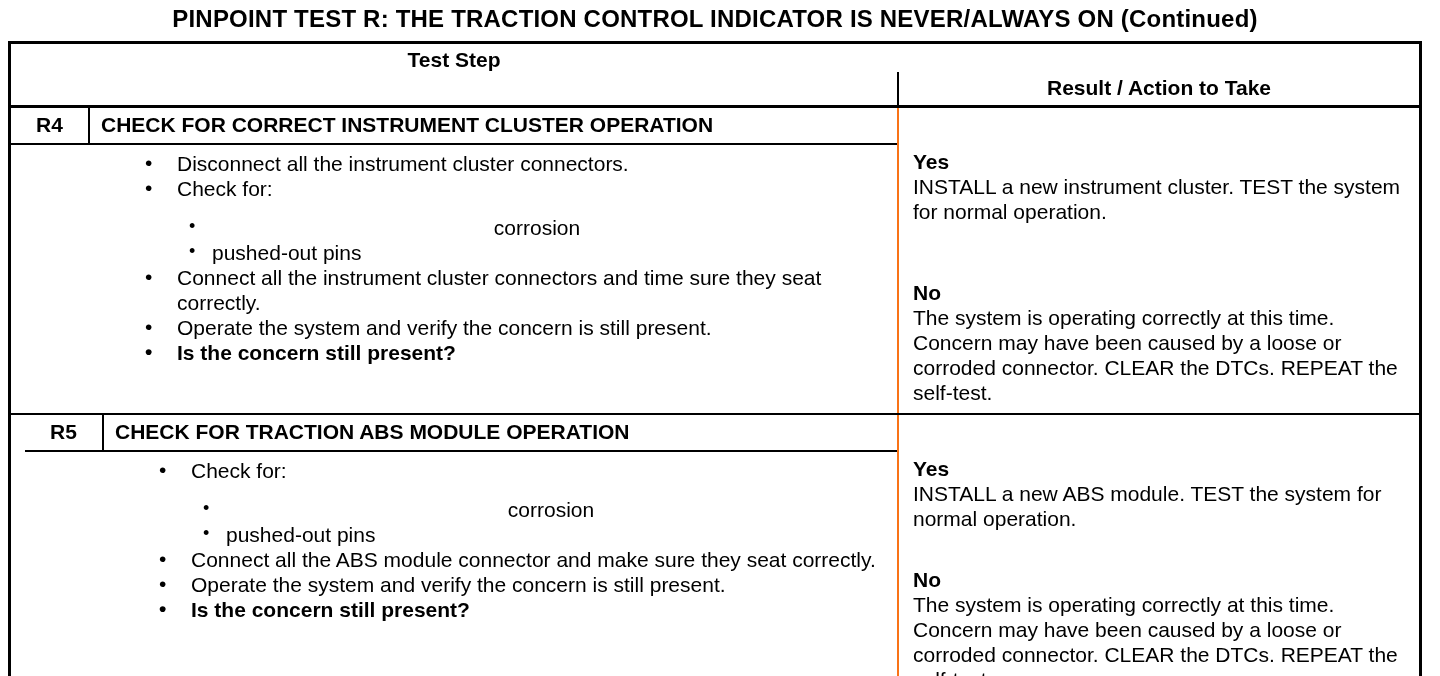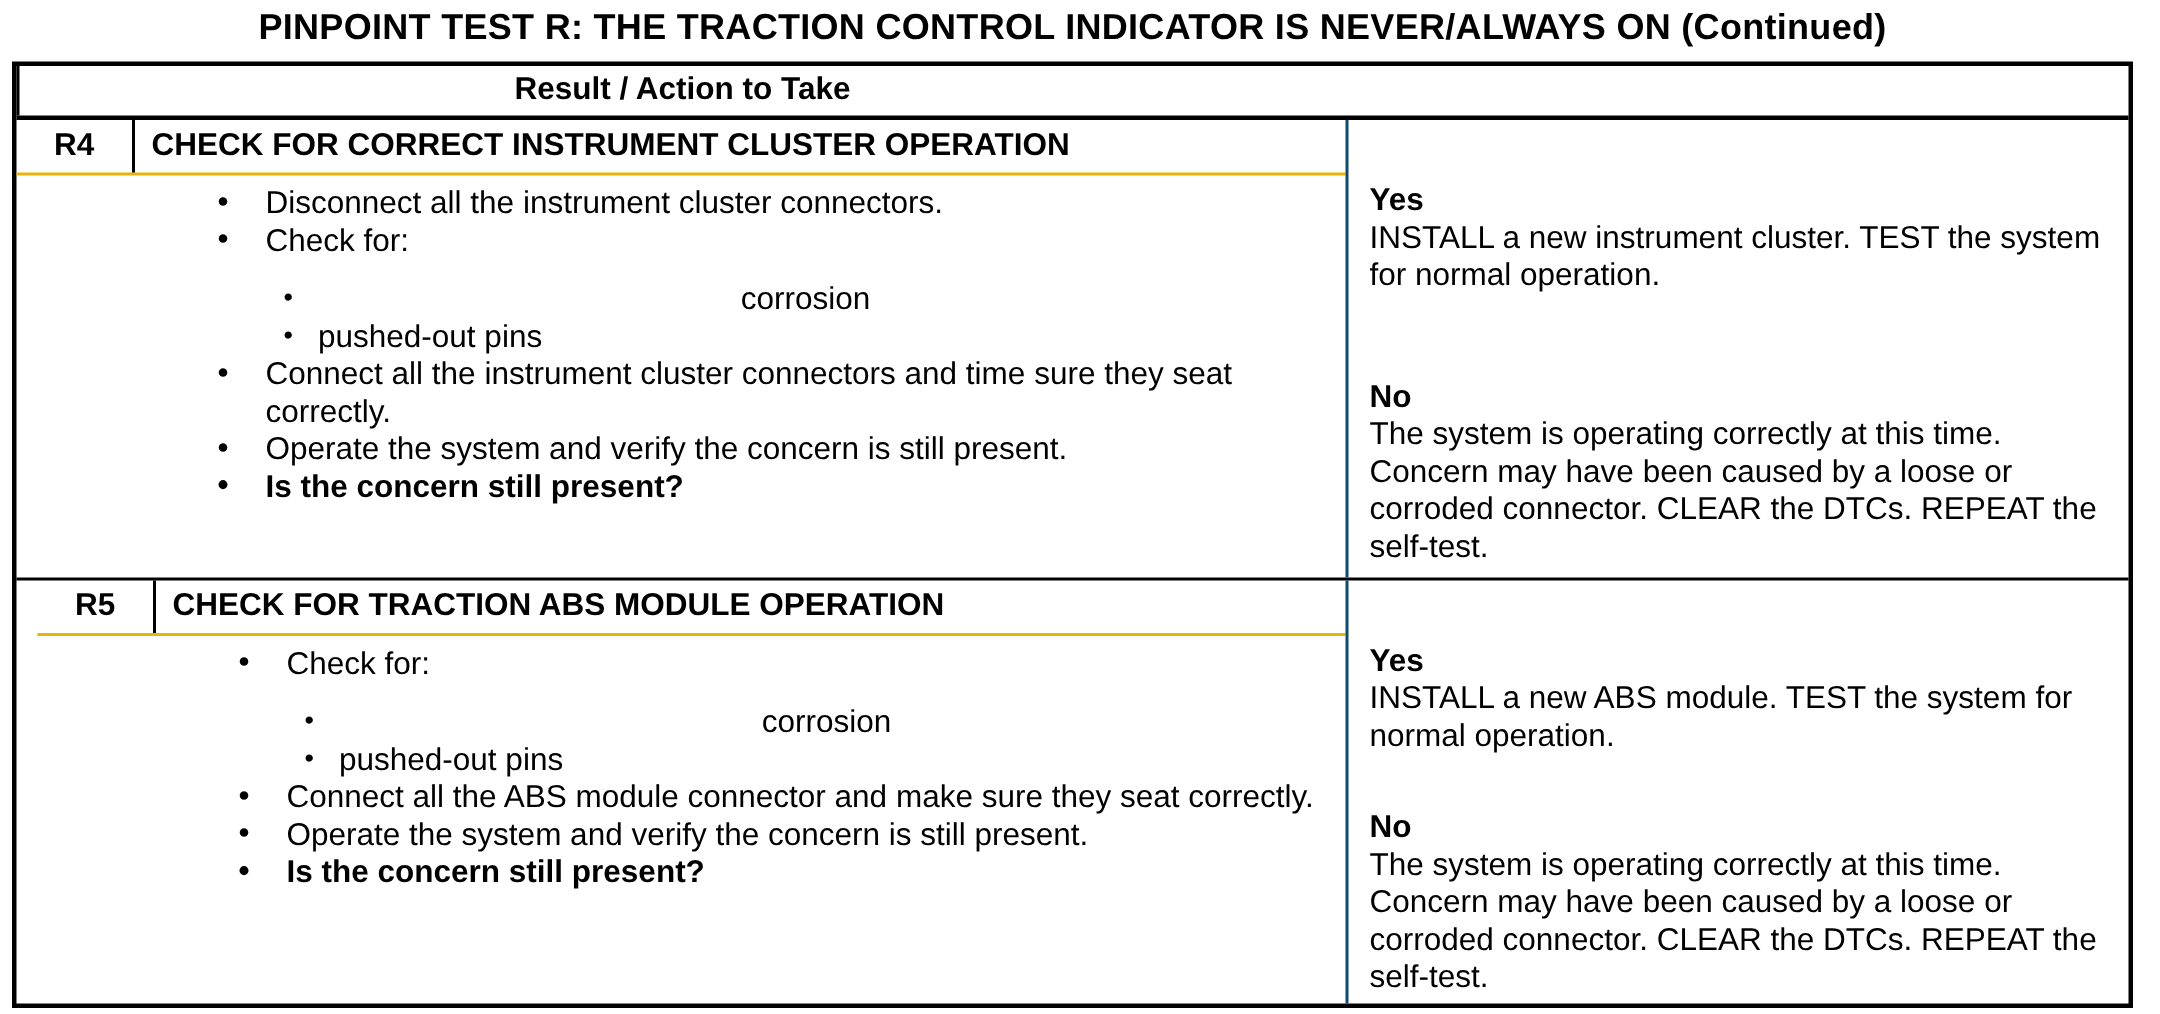--- a/index.html
+++ b/index.html
@@ -35,31 +35,32 @@
     border-bottom: 3px solid #000;
   }
   .hdr-cell {
     font-weight: bold;
     font-size: 21px;
     text-align: center;
     padding: 4px 0 5px 0;
   }
   .hdr-cell.right {
     border-left: 2px solid #000;
+    margin-top: 28px;
   }
   .step-row + .step-row {
     border-top: 2px solid #000;
     padding-left: 14px;
   }
   .step-row.r4 { min-height: 305px; }
   .step-row.r5 { min-height: 281px; }
   .step-head {
     display: flex;
     align-items: stretch;
-    border-bottom: 2px solid #eab308;
+    border-bottom: 2px solid #000000;
     font-weight: bold;
     font-size: 21px;
   }
   .step-id {
     flex: none;
     width: 77px;
     text-align: center;
     border-right: 2px solid #000;
     padding: 5px 0 6px 0;
   }
@@ -96,40 +97,41 @@
   .bullets li.l2::before {
     content: "\2022";
     position: absolute;
     left: 0;
     top: -1px;
     font-size: 18px;
   }
   .bullets li.gap { margin-top: 14px; text-align: center; }
   .bullets li.bold { font-weight: bold; }
   .result-cell {
-    border-left: 2px solid #0c4a6e;
+    border-left: 2px solid #f97316;
     padding: 41px 13px 5px 14px;
     font-size: 21px;
     line-height: 25px;
   }
   .res-label { font-weight: bold; }
   .res-text { max-width: 494px; }
   .r4 .no-block { margin-top: 56px; }
   .r5 .no-block { margin-top: 36px; }
 </style>
 </head>
 <body>
 
 <div class="page">
 
   <div class="title">PINPOINT TEST R: THE TRACTION CONTROL INDICATOR IS NEVER/ALWAYS ON (Continued)</div>
 
   <div class="tbl">
 
     <div class="grid-row hdr">
+      <div class="hdr-cell">Test Step</div>
       <div class="hdr-cell right">Result / Action to Take</div>
     </div>
 
     <div class="grid-row step-row r4">
       <div class="left-col">
         <div class="step-head">
           <div class="step-id">R4</div>
           <div class="step-title">CHECK FOR CORRECT INSTRUMENT CLUSTER OPERATION</div>
         </div>
         <div class="step-body">

